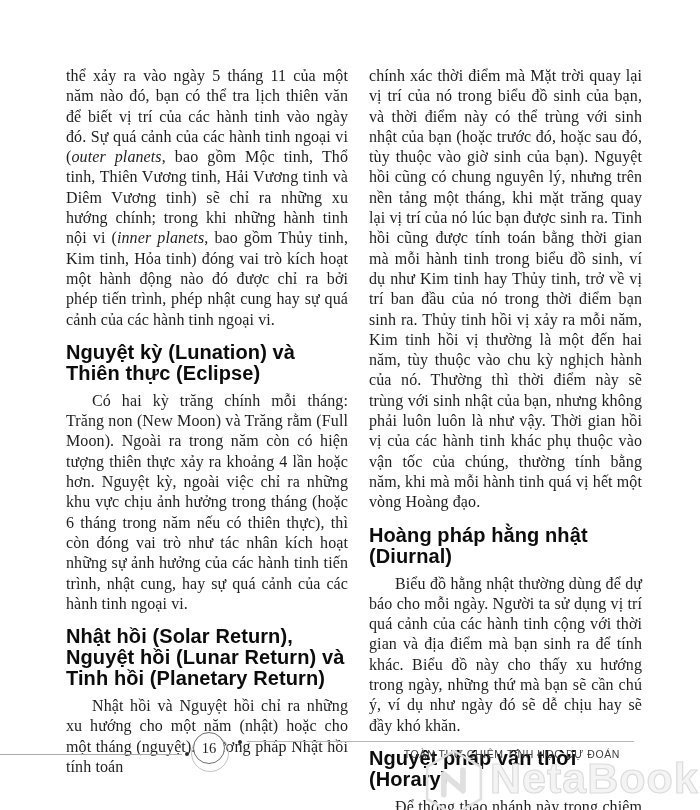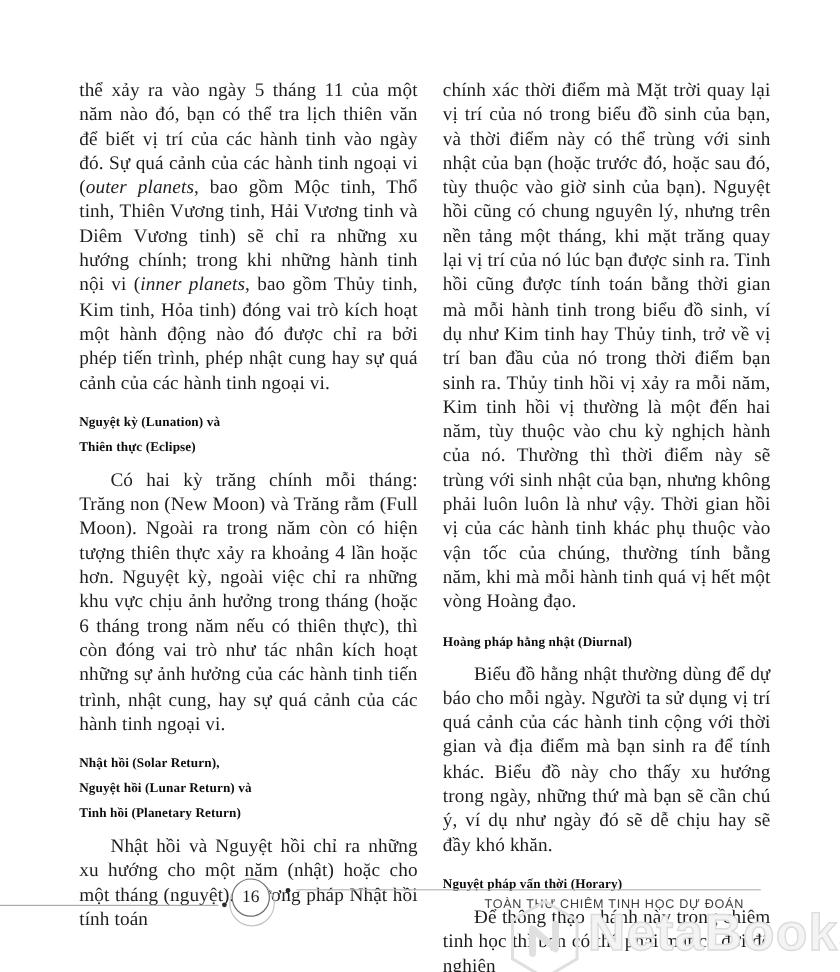--- a/index.html
+++ b/index.html
@@ -29,23 +29,23 @@
     text-align:justify;
     font-size:16px;
     line-height:20.3px;
     color:#1e1e1e;
     letter-spacing:0.1px;
   }
   .col p.indent { text-indent:26px;font-family:Liberation Serif, serif; }
   .col p i { font-style:italic; }
 
   .col h2 {
-    font-family:Liberation Serif, serif;
+    font-family:Liberation Sans, sans-serif;
     font-weight:700;
-    font-size:11px;
+    font-size:20px;
     line-height:21px;
     color:#0c0c0c;
     margin:12px 0 7px 0;
     letter-spacing:0.1px;
   }
   .col h2 .hline { display:block; }
 
   
   .footer-rule-left {
     position:absolute; top:754px; left:0; width:182px; height:1px;

